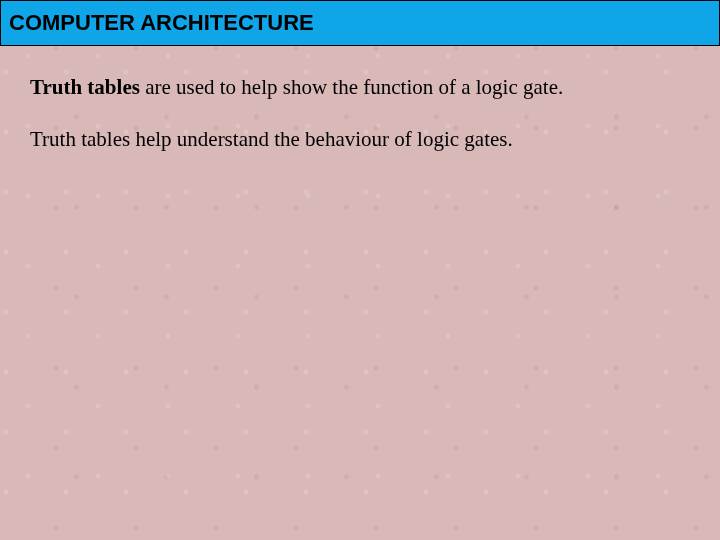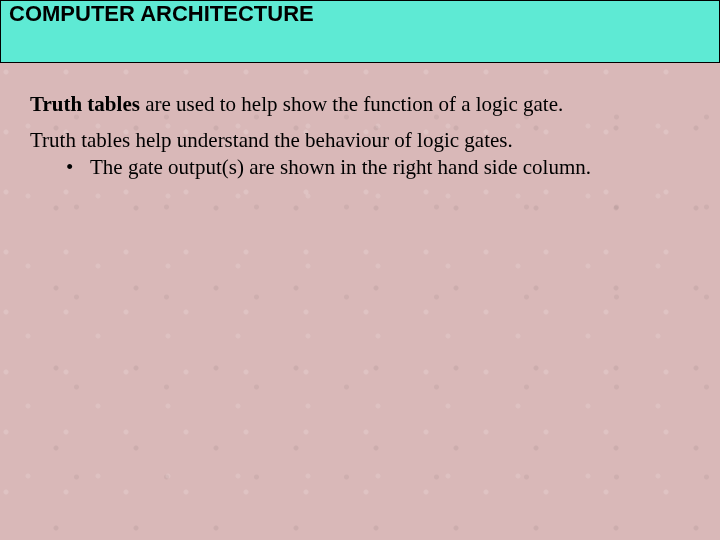--- a/index.html
+++ b/index.html
@@ -9,40 +9,41 @@
     background: #d9b8b8;
     background-image:
       radial-gradient(circle at 10% 20%, rgba(255,255,255,0.15) 0 2px, transparent 3px),
       radial-gradient(circle at 70% 60%, rgba(0,0,0,0.06) 0 2px, transparent 3px),
       radial-gradient(circle at 40% 80%, rgba(255,255,255,0.12) 0 2px, transparent 3px),
       radial-gradient(circle at 85% 30%, rgba(0,0,0,0.05) 0 2px, transparent 3px);
     background-size: 60px 60px, 80px 80px, 70px 70px, 90px 90px;
   }
   .title-bar {
     width: 100%;
-    height: 63px;
-    background: #5eead4;
+    height: 46px;
+    background: #0ea5e9;
     border: 1px solid #000;
     display: flex;
+    align-items: center;
     padding-left: 8px;
   }
   .title-bar h1 {
     font-size: 22px;
     font-weight: bold;
     font-family: Arial, Helvetica, sans-serif;
     color: #000;
   }
   .content {
     padding: 28px 30px 0 30px;
     font-size: 21px;
     color: #000;
     line-height: 1.25;
   }
-  .intro { margin-bottom: 10px; }
-  .sub { }
+  .intro { margin-bottom: 26px; }
+  .sub { margin-bottom: 22px; }
   ul { list-style: none; padding-left: 36px; }
   li { position: relative; margin-bottom: 28px; padding-left: 24px; }
   li::before {
     content: "•";
     position: absolute;
     left: 0;
     top: 0;
     font-size: 21px;
   }
   .bold-term { font-weight: bold; }
@@ -53,15 +54,14 @@
 <div class="title-bar">
   <h1>COMPUTER ARCHITECTURE</h1>
 </div>
 
 <div class="content">
   <p class="intro">
     <span class="bold-term">Truth tables </span><span>are used to help show the function of a logic gate.</span>
   </p>
   <p class="sub">Truth tables help understand the behaviour of logic gates.</p>
   <ul>
-    <li>The gate output(s) are shown in the right hand side column.</li>
   </ul>
 </div>
 
 </body></html>

